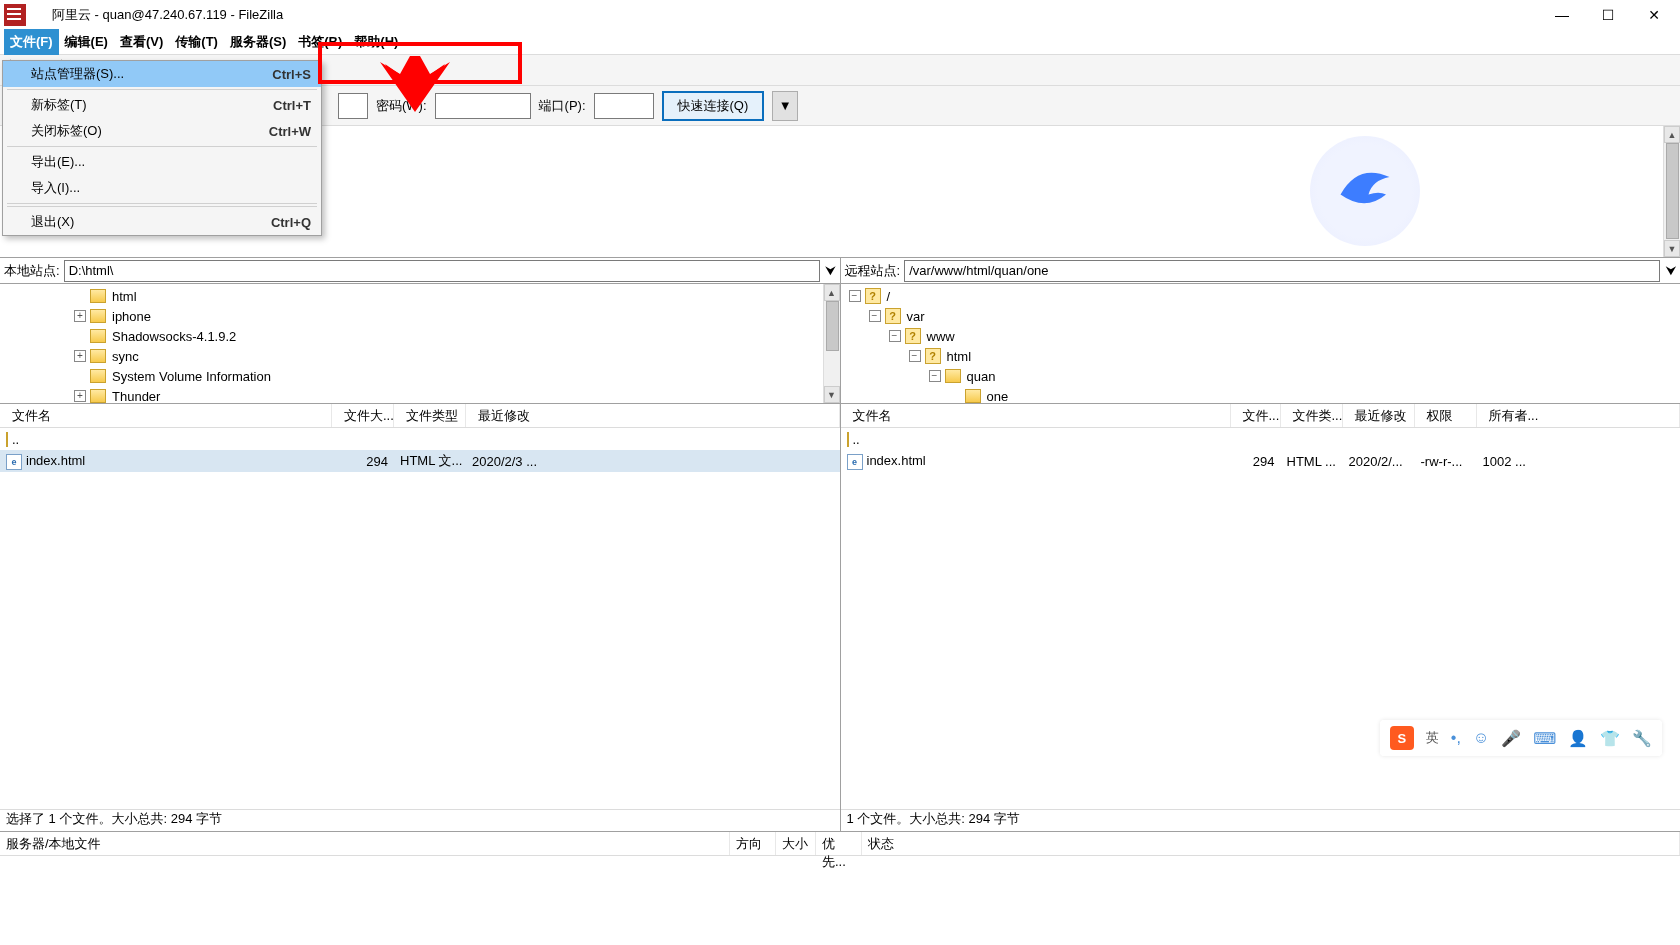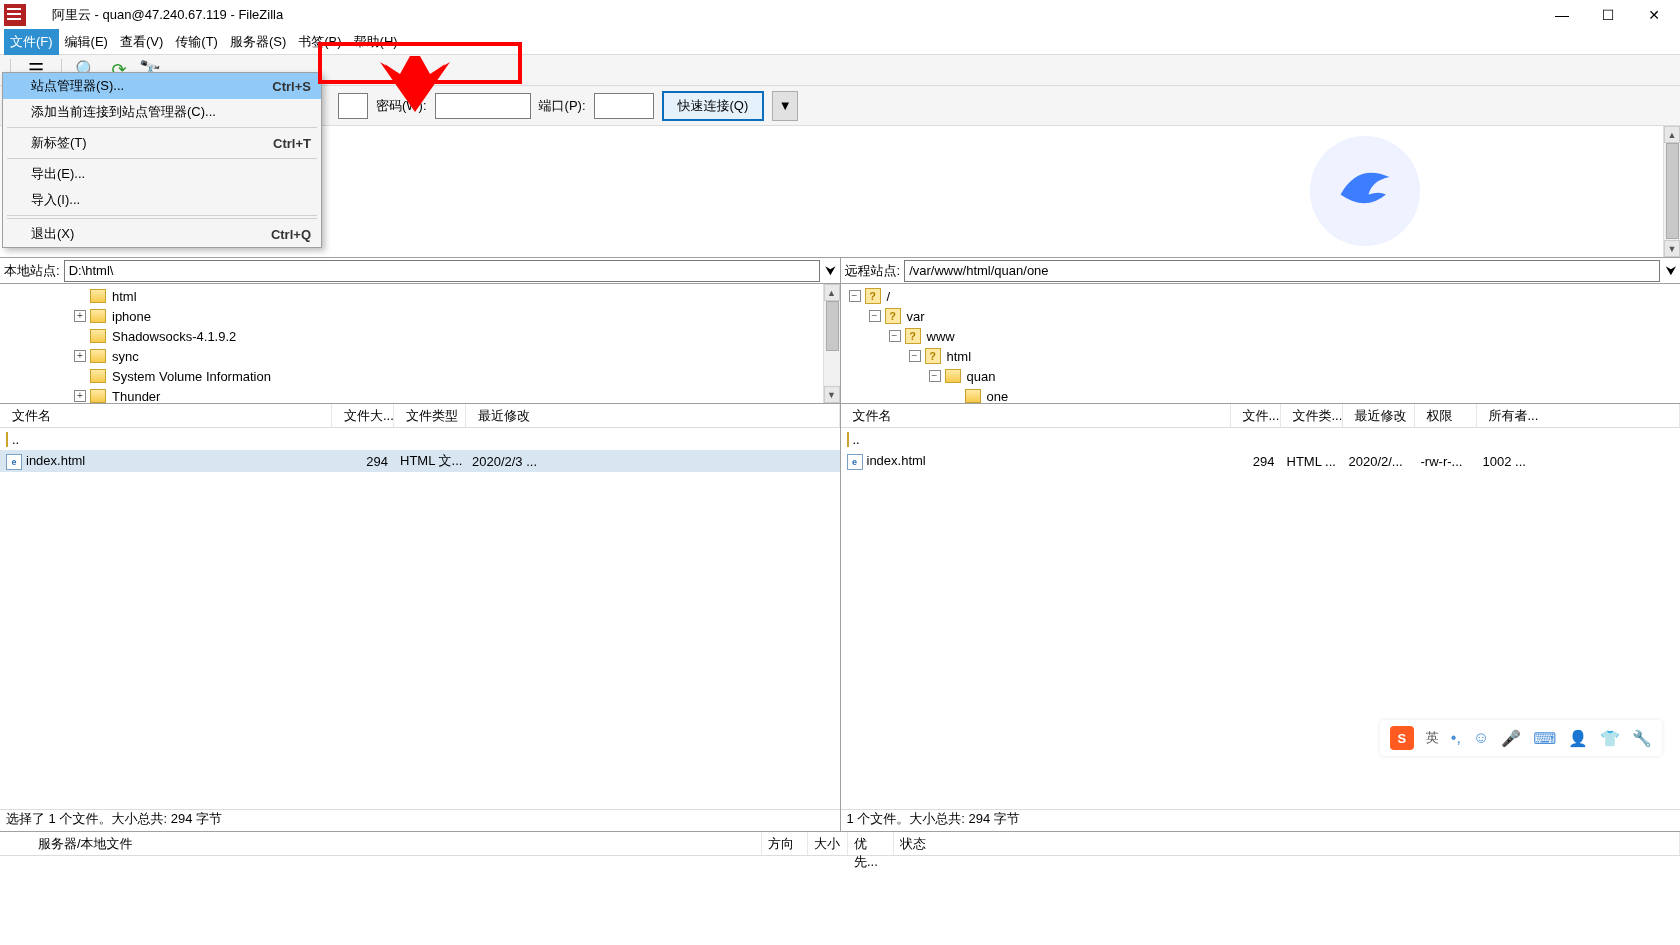--- a/index.html
+++ b/index.html
@@ -4,21 +4,21 @@
 <style>
 * { margin:0; padding:0; box-sizing:border-box; font-family:"Microsoft YaHei",Tahoma,Arial,sans-serif; font-size:13px; }
 html,body { width:1680px; height:945px; overflow:hidden; background:#fff; color:#000; }
 .titlebar { height:30px; display:flex; align-items:center; padding:0 4px; background:#fff;gap:20px; }
 .titlebar .fz-logo { width:22px; height:22px; background:#b22222; color:#fff; font-weight:bold; display:flex; align-items:center; justify-content:center; margin-right:6px; font-size:12px; position:relative; }
 .titlebar .fz-logo:after { content:""; position:absolute; left:3px; top:4px; width:14px; height:2px; background:#fff; box-shadow:0 5px 0 #fff,0 10px 0 #fff; }
 .title-text { flex:1; }
 .win-controls { display:flex; align-items:center; gap:18px; padding-right:8px; }
 .win-btn { width:28px; height:22px; display:flex; align-items:center; justify-content:center; font-size:14px; }
 .menubar { height:24px; display:flex; align-items:center; padding:0 4px; gap:0; background:#fff; }
-.menubar .mi { padding:4px 6px; cursor:default; }
+.menubar .mi { padding:4px 6px; cursor:default;font-weight:bold; }
 .menubar .mi.open { background:#2e90d1; color:#fff; }
 .toolbar { height:32px; display:flex; align-items:center; padding:2px 6px; border-top:1px solid #dcdcdc; border-bottom:1px solid #dcdcdc; background:#f5f5f5; gap:10px; }
 .tool-sep { width:1px; height:22px; background:#ccc; margin:0 4px;}
 .toolbar .ticon { width:22px; height:22px; display:flex; align-items:center; justify-content:center; font-size:18px;}
 .quickbar { height:40px; display:flex; align-items:center; padding:4px 8px; border-bottom:1px solid #dcdcdc; background:#f5f5f5; gap:8px; position:relative; z-index:1;}
 .quickbar label{white-space:nowrap;}
 .quickbar input { height:26px; border:1px solid #7a7a7a; padding:0 4px; background:#fff;}
 .quickbar .btn { height:30px; padding:0 14px; border:2px solid #0a6ebd; background:#e5f1fb; cursor:default;}
 .quickbar .btn-dd { width:26px; height:30px; border:1px solid #adadad; background:#e1e1e1; display:flex;align-items:center;justify-content:center;}
 .msglog { height:132px; border-bottom:1px solid #a0a0a0; background:#fff; position:relative;}
@@ -45,26 +45,26 @@
 .fl-header { display:flex; height:24px; border-bottom:1px solid #dcdcdc; background:#fff;}
 .fl-header .col { padding:3px 12px; border-right:1px solid #e8e8e8; white-space:nowrap; overflow:hidden;}
 .fl-body { flex:1; overflow:hidden;}
 .fl-row { display:flex; height:22px; align-items:center;}
 .fl-row.selected { background:#d8e6f2;}
 .fl-row .cell { padding:0 6px; white-space:nowrap; overflow:hidden;}
 .html-icon{width:16px;height:16px;background:#fff;border:1px solid #7aa0c8;display:inline-flex;align-items:center;justify-content:center;font-size:9px;color:#2b6cb0;font-weight:bold;margin-right:4px;}
 .up-icon{width:16px;height:14px;background:linear-gradient(#ffe9a2,#f7ca4d);border:1px solid #caa22e;margin-right:4px;}
 .fl-status { height:22px; border-top:1px solid #dcdcdc; padding:0 6px; background:#fff;}
 .transfer { height:146px; border-top:1px solid #a0a0a0; display:flex; flex-direction:column;}
-.tr-header{display:flex;height:24px;border-bottom:1px solid #dcdcdc;padding-left:32px;}
+.tr-header{display:flex;height:24px;border-bottom:1px solid #dcdcdc;}
 .tr-header .col{padding:3px 6px;border-right:1px solid #e8e8e8;}
 .tr-body{flex:1;position:relative;}
 
 
-.dropdown { position:absolute; left:2px; top:72px; width:320px; background:#f5f5f5; border:1px solid #a0a0a0; box-shadow:3px 3px 6px rgba(0,0,0,0.25); z-index:100;}
+.dropdown { position:absolute; left:2px; top:60px; width:320px; background:#f5f5f5; border:1px solid #a0a0a0; box-shadow:3px 3px 6px rgba(0,0,0,0.25); z-index:100;}
 .dropdown .dmi { display:flex; padding:4px 10px 4px 28px; height:26px; align-items:center; justify-content:space-between;}
 .dropdown .dmi.highlight{background:#91c9f7;}
 .dropdown .dmi .shortcut{color:#333;font-weight:bold;}
 .dropdown .dsep{height:1px;background:#d0d0d0;margin:2px 4px;}
 
 
 .red-arrow{position:absolute; left:320px; top:44px; z-index:200; pointer-events:none;}
 .red-arrow svg{overflow:visible;}
 
 
@@ -113,28 +113,28 @@
   <input style="width: 60px;">
   <button class="btn">快速连接(Q)</button>
   <div class="btn-dd">▼</div>
 </div>
 
 <div class="dropdown">
   <div class="dmi highlight">
       <span>站点管理器(S)...</span>
       <span class="shortcut">Ctrl+S</span>
     </div>
-  <div class="dmi">
-      <span>添加当前连接到站点管理器(C)...</span>
-      <span></span>
-    </div>
   <div class="dsep"></div>
   <div class="dmi">
       <span>新标签(T)</span>
       <span class="shortcut">Ctrl+T</span>
+    </div>
+  <div class="dmi">
+      <span>关闭标签(O)</span>
+      <span class="shortcut">Ctrl+W</span>
     </div>
   <div class="dsep"></div>
   <div class="dmi">
       <span>导出(E)...</span>
       <span></span>
     </div>
   <div class="dmi">
       <span>导入(I)...</span>
       <span></span>
     </div>

